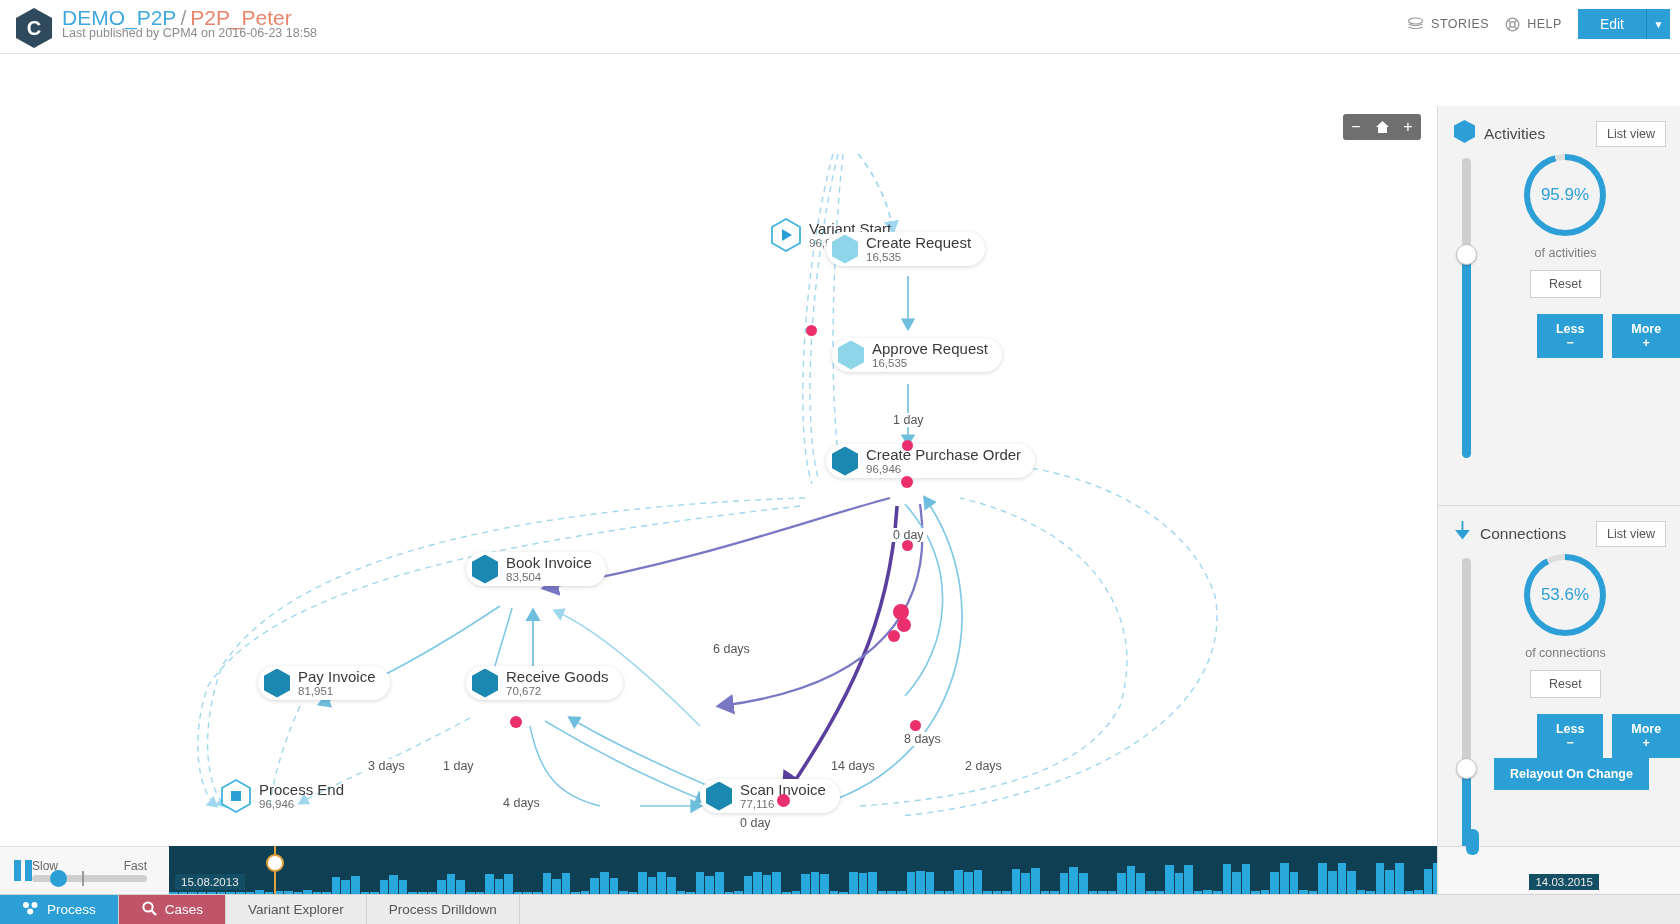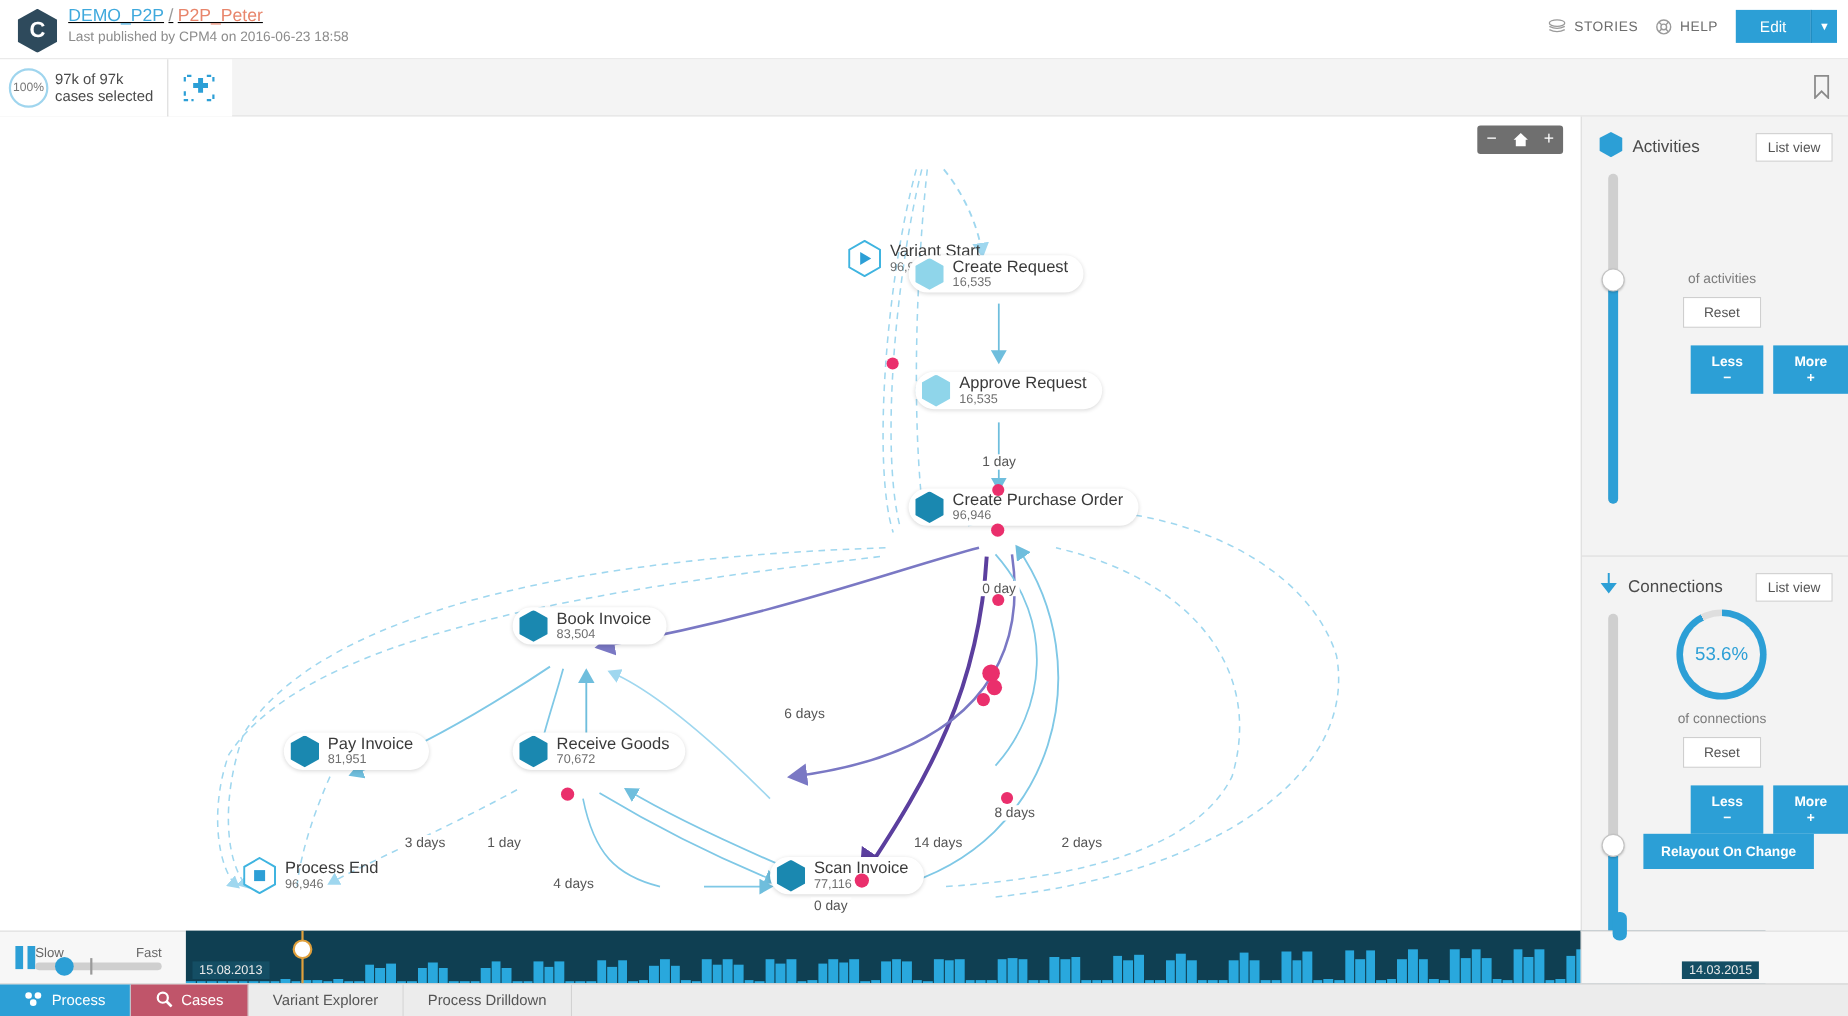--- a/index.html
+++ b/index.html
@@ -17,21 +17,21 @@
   }
   #logo {
     position: absolute; left: 16px; top: 8px; width: 36px; height: 40px;
   }
   #logo .hexa {
     width: 36px; height: 40px; background: #2e4a5c;
     clip-path: polygon(50% 0, 100% 25%, 100% 75%, 50% 100%, 0 75%, 0 25%);
     display: flex; align-items: center; justify-content: center;
     color: #fff; font-size: 20px; font-weight: bold;
   }
-  #crumb { position: absolute; left: 62px; top: 6px; font-size: 16px; text-decoration: underline; }
+  #crumb { position: absolute; left: 62px; top: 6px; font-size: 21px; }
   #crumb a { color: #3fa9dd; text-decoration: none; }
   #crumb .sep { color: #9a9a9a; margin: 0 4px; }
   #crumb .proj { color: #e8856b; }
   #subtitle {
     position: absolute; left: 62px; top: 26px;
     font-size: 12.5px; color: #8c8c8c;
   }
   #hdr-right {
     position: absolute; right: 10px; top: 9px;
     display: flex; align-items: center; gap: 16px;
@@ -320,42 +320,20 @@
         </span>
         <span>HELP</span>
       </div>
       <div style="display:flex">
         <button id="edit-btn">Edit</button>
         <button id="edit-caret">▼</button>
       </div>
     </div>
   </div>
 
-  <div id="subbar">
-    <div id="subbar-white"></div>
-    <div id="subbar-white2"></div>
-    <div id="ring100">100%</div>
-    <div id="cases-txt">
-      <div>97k of 97k</div>
-      <div>cases selected</div>
-    </div>
-    <div id="sel-divider"></div>
-    <div id="sel-tool">
-      <svg width="30" height="28" viewBox="0 0 30 28">
-        <path d="M2 8 V3 H8 M22 3 H28 V8 M28 20 V25 H22" fill="none" stroke="#2c9fd6" stroke-width="2" stroke-dasharray="4,3"></path>
-        <path d="M2 17 V25 H10" fill="none" stroke="#2c9fd6" stroke-width="2" stroke-dasharray="4,3"></path>
-        <path d="M19 11 h5 v5 h5 v5 h-5 v5 h-5 v-5 h-5 v-5 h5 z" fill="#2c9fd6" transform="translate(-3,-5) scale(0.9)"></path>
-      </svg>
-    </div>
-    <div id="bookmark">
-      <svg width="16" height="22" viewBox="0 0 16 22">
-        <path d="M2 1 H14 V21 L8 15 L2 21 Z" fill="none" stroke="#8a8a8a" stroke-width="1.6"></path>
-      </svg>
-    </div>
-  </div>
 
   <div id="lefttools">
     <div class="hexbtn">
       <svg width="38" height="42" viewBox="0 0 38 42">
         <polygon points="19,1 37,11 37,31 19,41 1,31 1,11" fill="none" stroke="#c3c3c3" stroke-width="1.6"></polygon>
         <circle cx="17" cy="22" r="8.5" fill="none" stroke="#bdbdbd" stroke-width="1.6"></circle>
         <path d="M17 22 L17 15 M17 22 L22 22" stroke="#bdbdbd" stroke-width="1.6"></path>
         <path d="M15 12 h4" stroke="#bdbdbd" stroke-width="1.8"></path>
         <path d="M27 19 l4 0 l-2 3 z" fill="#bdbdbd"></path>
       </svg>
@@ -562,20 +540,23 @@
           <svg width="21" height="23" viewBox="0 0 21 23">
             <polygon points="10.5,0 21,5.5 21,17 10.5,23 0,17 0,5.5" fill="#2c9fd6"></polygon>
           </svg>
         </span>
         <span class="rtitle">Activities</span>
         <button class="listview">List view</button>
       </div>
       <div class="slider-track">
         <div class="slider-fill" id="act-fill" style="height: 204px;"></div>
         <div class="slider-knob" id="act-knob" style="top: 86px;"></div>
+      </div>
+      <div class="donut" style="background:conic-gradient(#2c9fd6 0 95.9%, #dedede 95.9% 100%);">
+        <div class="donut-inner">95.9%</div>
       </div>
       <div class="of-label">of activities</div>
       <button class="reset-btn">Reset</button>
       <div class="lessmore">
         <button class="lm-btn">Less −</button>
         <button class="lm-btn">More +</button>
       </div>
     </div>
 
     <div class="rsection" id="sect-con">

